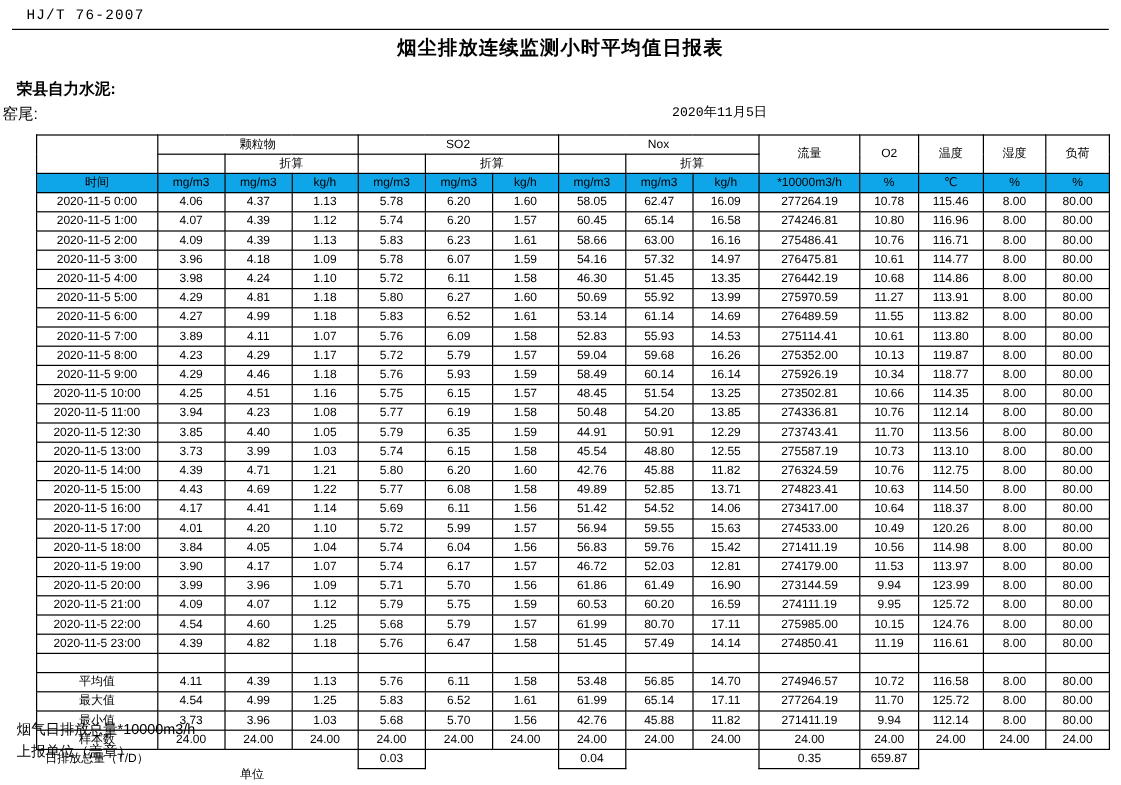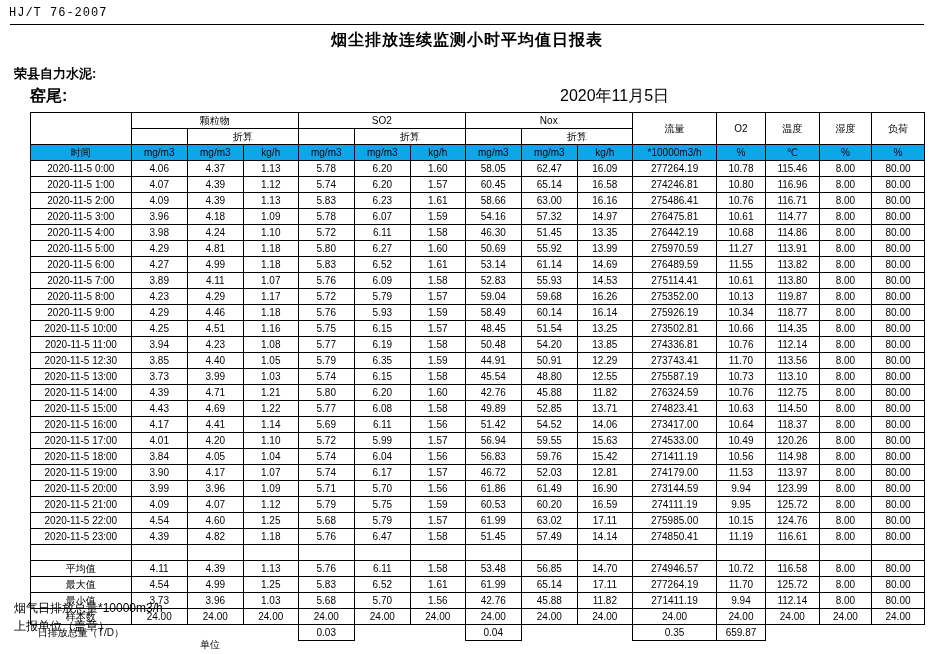--- a/index.html
+++ b/index.html
@@ -6,41 +6,41 @@
   body{
     width:934px;height:654px;
     background:#ffffff;
     font-family:"Liberation Sans","DejaVu Sans",sans-serif;
     font-size:11px;
     color:#000;
     position:relative;
     overflow:hidden;
   }
   .std-code{
-    position:absolute;left:9px;top:6px;
+    position:absolute;left:22px;top:6px;
     font-family:"Liberation Mono","DejaVu Sans Mono",monospace;
     font-size:12px;letter-spacing:1px;
   }
   .hr-top{
     position:absolute;left:10px;top:24px;width:914px;height:0;
     border-top:1px solid #000;
   }
   .doc-title{
     position:absolute;left:0;top:30px;width:934px;
     text-align:center;font-size:16px;font-weight:bold;
     letter-spacing:1px;
   }
   .company{
     position:absolute;left:14px;top:65px;font-size:13px;font-weight:bold;
   }
   .position{
-    position:absolute;left:30px;top:86px;font-size:16px;font-weight:bold;
+    position:absolute;left:2px;top:86px;font-size:13px;font-weight:normal;
   }
   .report-date{
-    position:absolute;left:560px;top:86px;font-size:16px;
+    position:absolute;left:560px;top:86px;font-size:11px;font-family:Liberation Mono, monospace;
   }
   table.main{
     position:absolute;left:30px;top:112px;
     border-collapse:collapse;
     font-size:10px;
   }
   table.main td,table.main th{
     border:1px solid #000;
     padding:0 3px;
     height:15px;
@@ -497,21 +497,21 @@
       </tr>
       <tr>
         <td class="timecell">2020-11-5 22:00</td>
         <td class="num">4.54</td>
         <td class="num">4.60</td>
         <td class="num">1.25</td>
         <td class="num">5.68</td>
         <td class="num">5.79</td>
         <td class="num">1.57</td>
         <td class="num">61.99</td>
-        <td class="num">63.02</td>
+        <td class="num">80.70</td>
         <td class="num">17.11</td>
         <td class="flow">275985.00</td>
         <td class="o2">10.15</td>
         <td class="temp">124.76</td>
         <td class="hum">8.00</td>
         <td class="load">80.00</td>
       </tr>
       <tr>
         <td class="timecell">2020-11-5 23:00</td>
         <td class="num">4.39</td>

